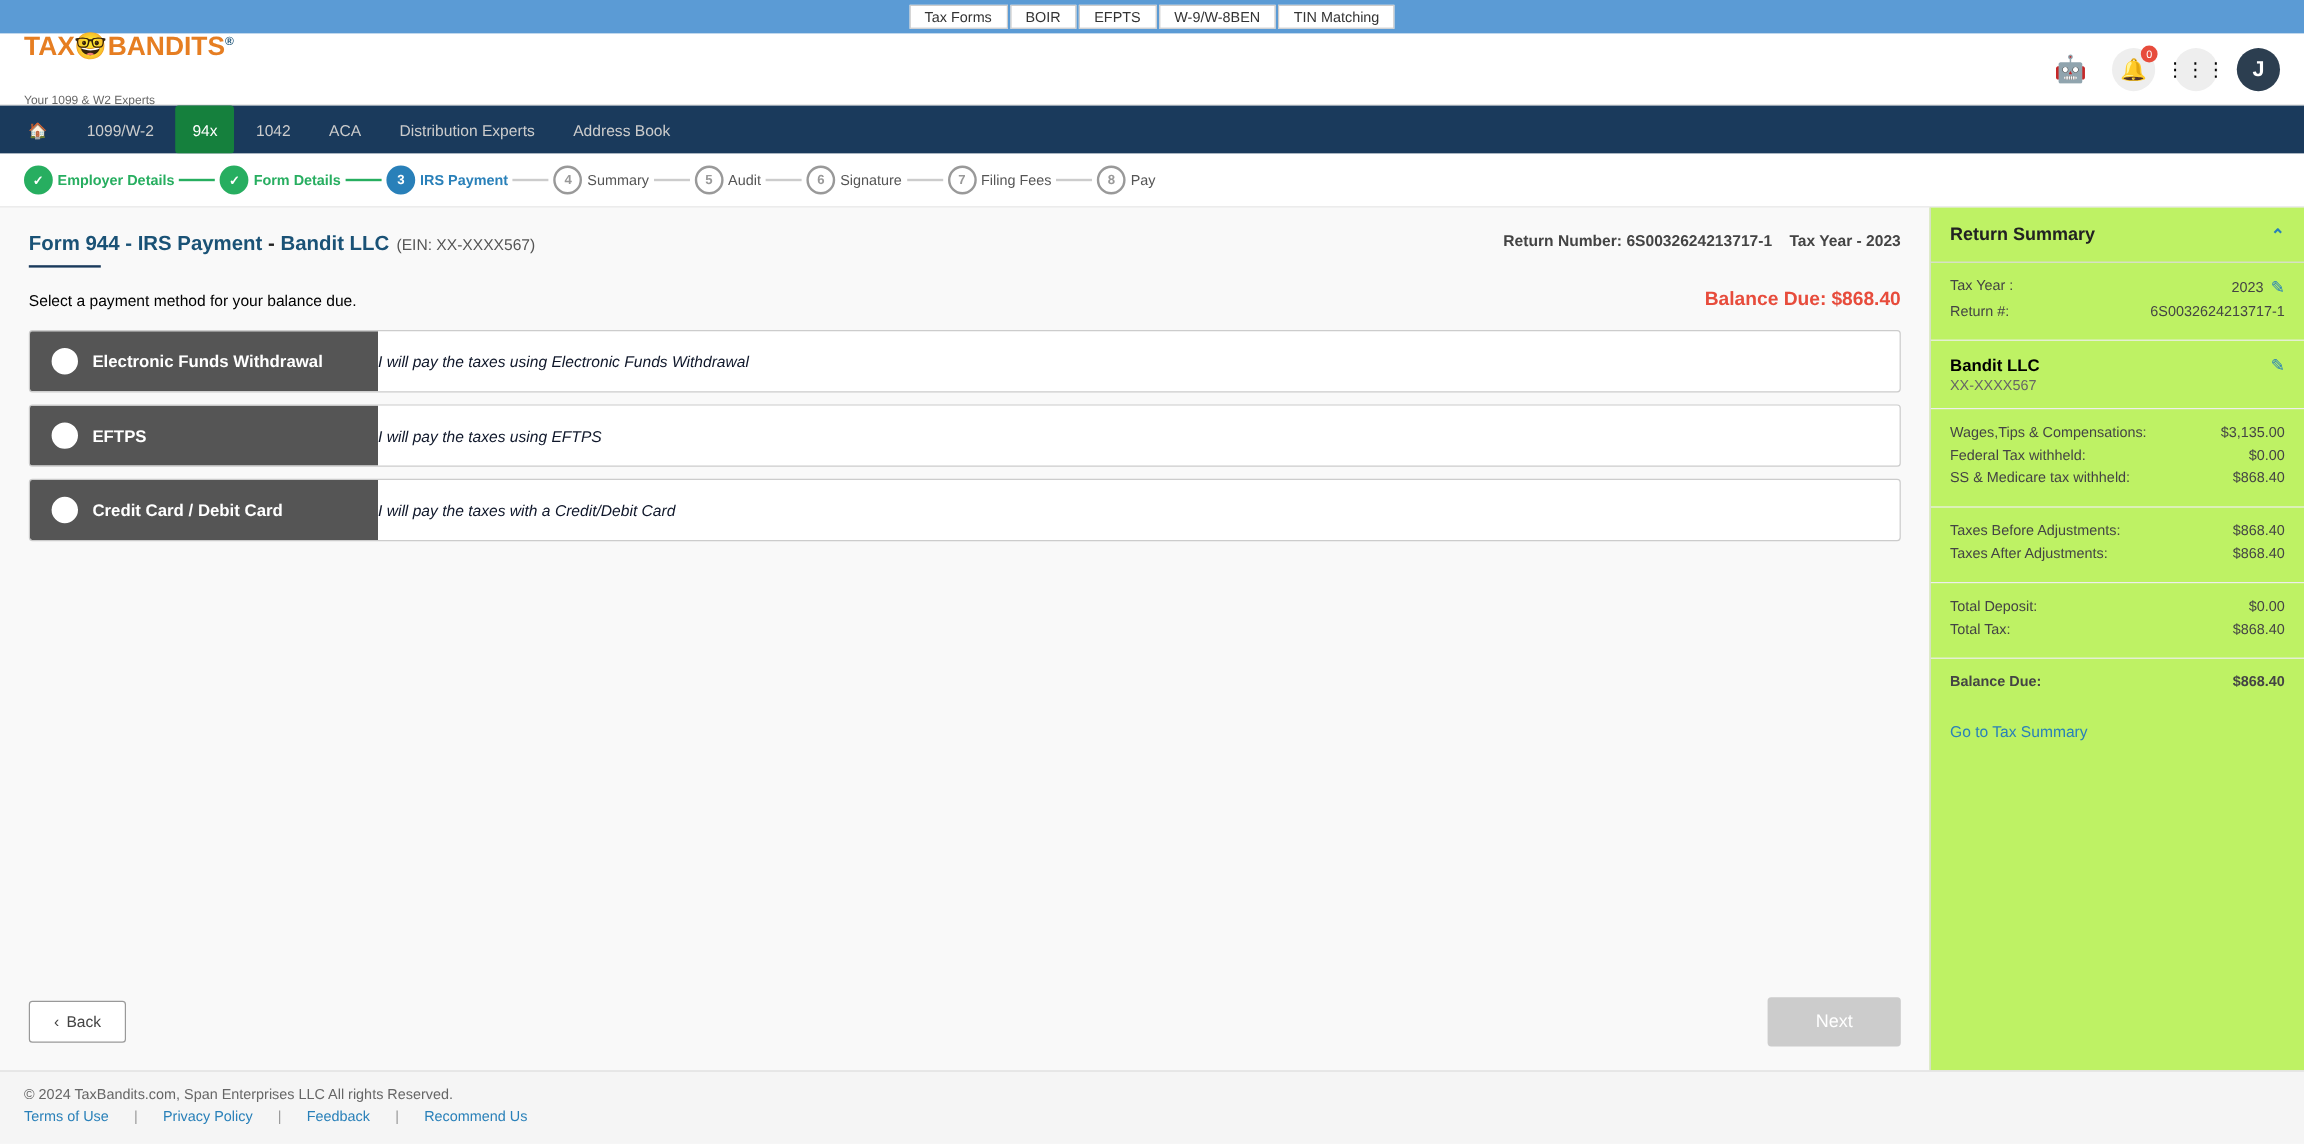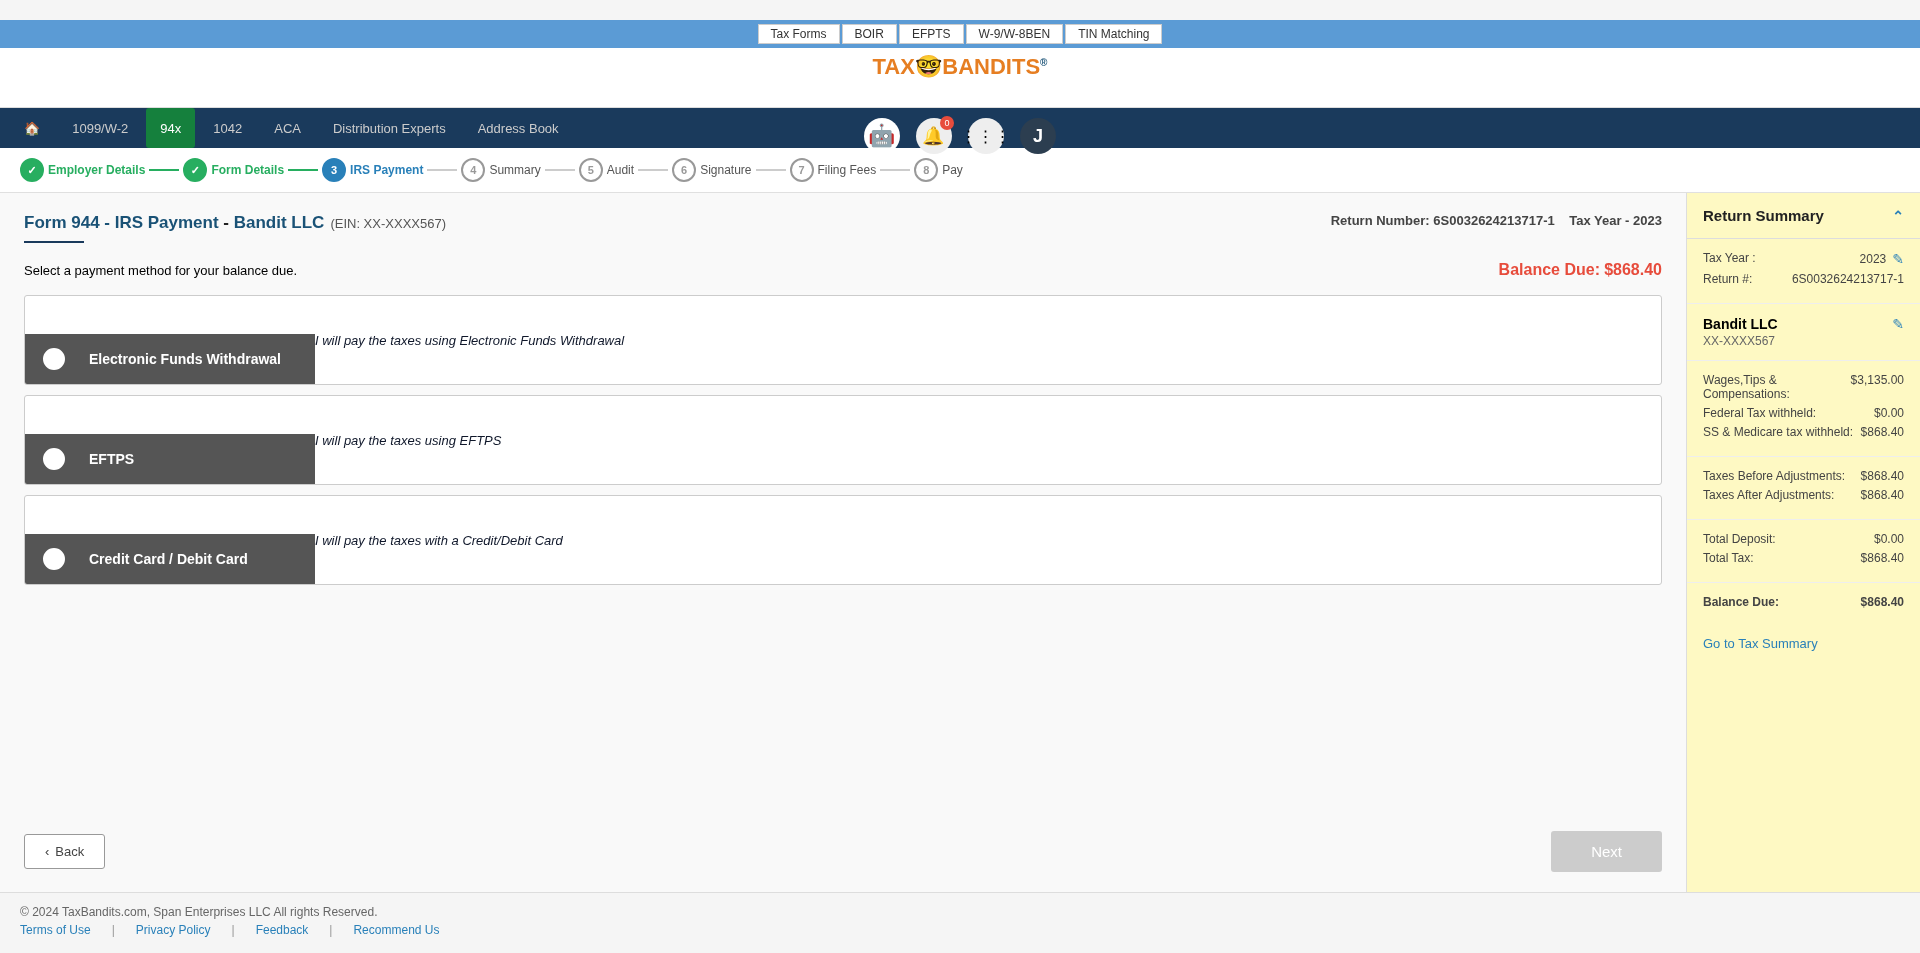--- a/index.html
+++ b/index.html
@@ -7,41 +7,39 @@
 
     
     .top-nav {
       background: #5b9bd5;
       display: flex;
       justify-content: center;
       align-items: center;
       gap: 2px;
       padding: 4px 0;
       height: 28px;
-      margin-top: 20px;
     }
     .top-nav-item {
       background: white;
       border: 1px solid #ccc;
       padding: 2px 12px;
       font-size: 12px;
       cursor: pointer;
       color: #333;
     }
 
     
     .header {
       background: white;
       display: flex;
       align-items: center;
       justify-content: space-between;
       padding: 6px 20px;
       border-bottom: 1px solid #ddd;
       height: 60px;
-      flex-direction: column;
     }
     .logo-area { display: flex; flex-direction: column; }
     .logo-text { font-size: 22px; font-weight: bold; color: #1a5276; }
     .logo-text span { color: #e67e22; }
     .logo-sub { font-size: 10px; color: #666; margin-top: 27px; }
     .header-icons { display: flex; align-items: center; gap: 16px; }
     .header-icon { width: 36px; height: 36px; border-radius: 50%; background: #eee; display: flex; align-items: center; justify-content: center; cursor: pointer; font-size: 18px; position: relative; }
     .badge { position: absolute; top: -2px; right: -2px; background: #e74c3c; color: white; font-size: 9px; border-radius: 50%; width: 14px; height: 14px; display: flex; align-items: center; justify-content: center; }
     .avatar { background: #2c3e50; color: white; font-weight: bold; }
 
@@ -135,26 +133,25 @@
       cursor: pointer;
       background: white;
       border-radius: 3px;
       overflow: hidden;
     }
     .payment-option-label {
       background: #555;
       color: white;
       display: flex;
       align-items: center;
-      gap: 24px;
+      gap: 12px;
       padding: 14px 18px;
       min-width: 290px;
       font-weight: bold;
       font-size: 14px;
-      margin-top: 38px;
     }
     .radio-circle {
       width: 22px; height: 22px; border-radius: 50%;
       border: 2px solid white;
       background: white;
       flex-shrink: 0;
       display: flex; align-items: center; justify-content: center;
     }
     .radio-inner { width: 10px; height: 10px; border-radius: 50%; background: transparent; }
     .payment-option-desc {
@@ -192,22 +189,22 @@
       border: none;
       padding: 12px 40px;
       cursor: not-allowed;
       font-size: 15px;
       color: white;
       border-radius: 3px;
     }
 
     
     .sidebar {
-      width: 234px;
-      background: #fef9c3;
+      width: 312px;
+      background: #bef264;
       border-left: 1px solid #ddd;
       padding: 0;
       display: flex;
       flex-direction: column;
     }
     .sidebar-header {
       display: flex;
       align-items: center;
       justify-content: space-between;
       padding: 14px 16px;

